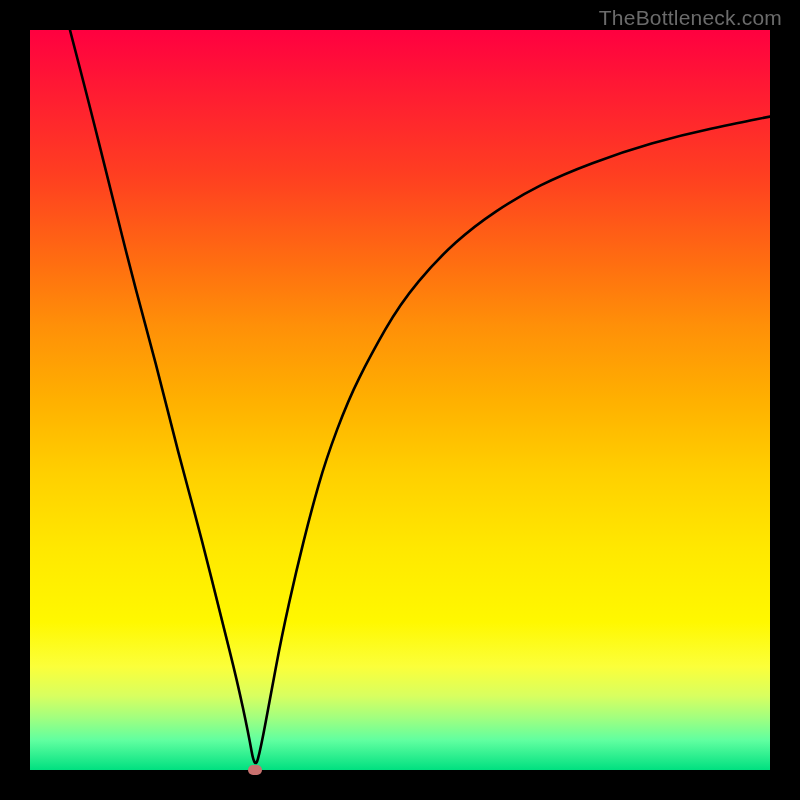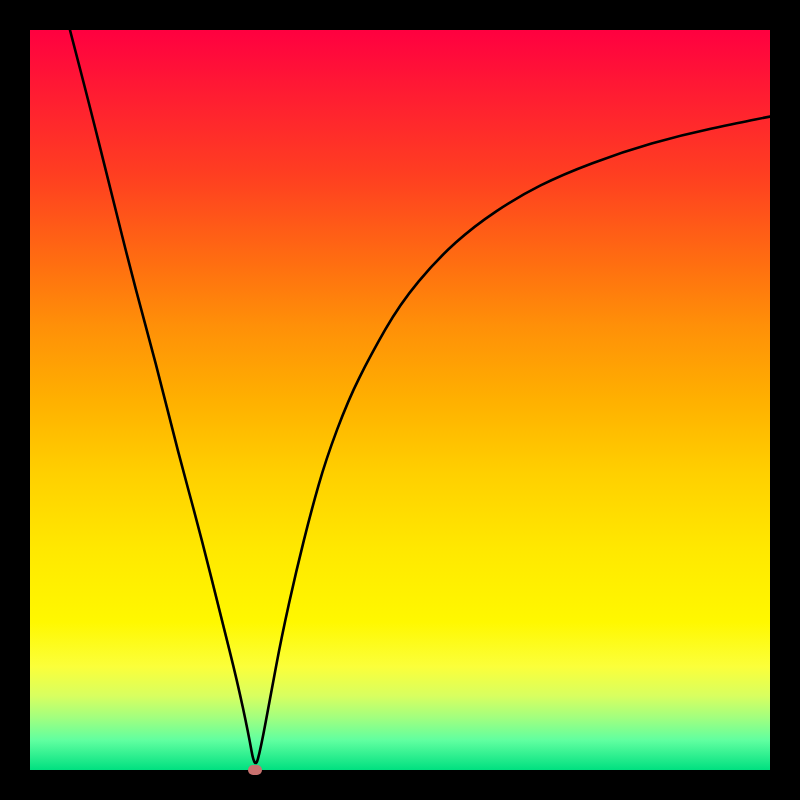--- a/index.html
+++ b/index.html
@@ -61,19 +61,20 @@
     width: 14px;
     height: 10px;
     background: #c9716f;
     border-radius: 5px;
   }
 </style>
 </head>
 <body>
 
 <div class="container">
+  <div class="watermark">TheBottleneck.com</div>
   <div class="plot-area">
     <svg class="curve" viewBox="0 0 740 740" preserveAspectRatio="none">
       <path id="curve-path" fill="none" stroke="#000" stroke-width="2.6" stroke-linejoin="round" stroke-linecap="round" d="M 39.96000000000001 0 Q 39.96000000000001 0 49.580000000000005 37 Q 59.2 74 70.30000000000001 118.39999999999998 Q 81.4 162.79999999999995 92.5 207.19999999999996 Q 103.60000000000001 251.59999999999997 114.70000000000002 292.29999999999995 Q 125.80000000000001 332.99999999999994 136.9 377.4 Q 148 421.8 159.10000000000002 462.5 Q 170.20000000000002 503.2 181.3 547.6 Q 192.4 592 199.8 621.6 Q 207.20000000000002 651.2 212.75 677.1 Q 218.29999999999998 703 221.63 721.5 Q 224.96 740 227.92000000000002 728.9 Q 230.88 717.8 235.69 691.9 Q 240.5 666 246.05 636.4 Q 251.60000000000002 606.8 259 573.5 Q 266.4 540.2 273.79999999999995 510.6 Q 281.2 481 288.6 455.1 Q 296 429.2 307.1 399.6 Q 318.2 370 329.3 347.79999999999995 Q 340.40000000000003 325.59999999999997 355.20000000000005 299.7 Q 370 273.8 388.5 251.60000000000002 Q 407.00000000000006 229.40000000000003 425.5 212.75000000000003 Q 444 196.10000000000002 466.20000000000005 181.3 Q 488.40000000000003 166.5 510.6 155.39999999999998 Q 532.8 144.29999999999995 562.4 133.2 Q 592 122.10000000000002 621.6 113.59000000000003 Q 651.2 105.08000000000004 680.8 98.79000000000002 Q 710.4 92.5 725.2 89.54000000000002 L 740 86.58000000000004"></path>
     </svg>
     <div class="minpoint" id="minpoint" style="left: 217.96px; top: 735px; background: rgb(201, 113, 111);"></div>
   </div>
 </div>
 
 </body></html>

